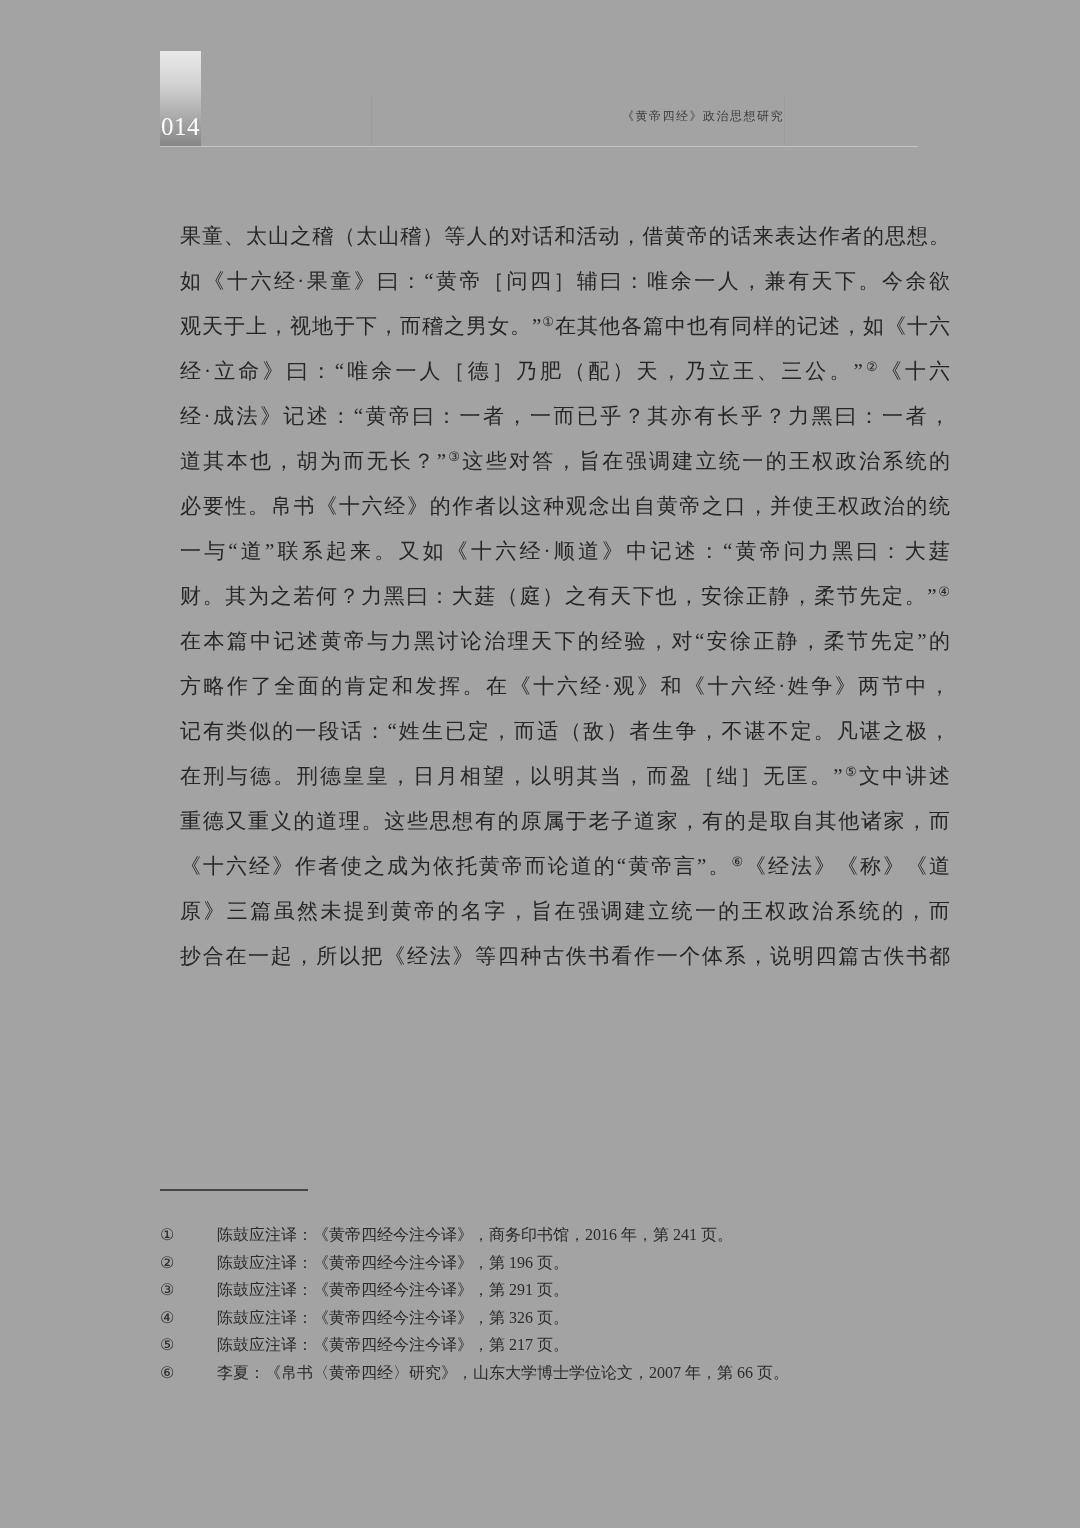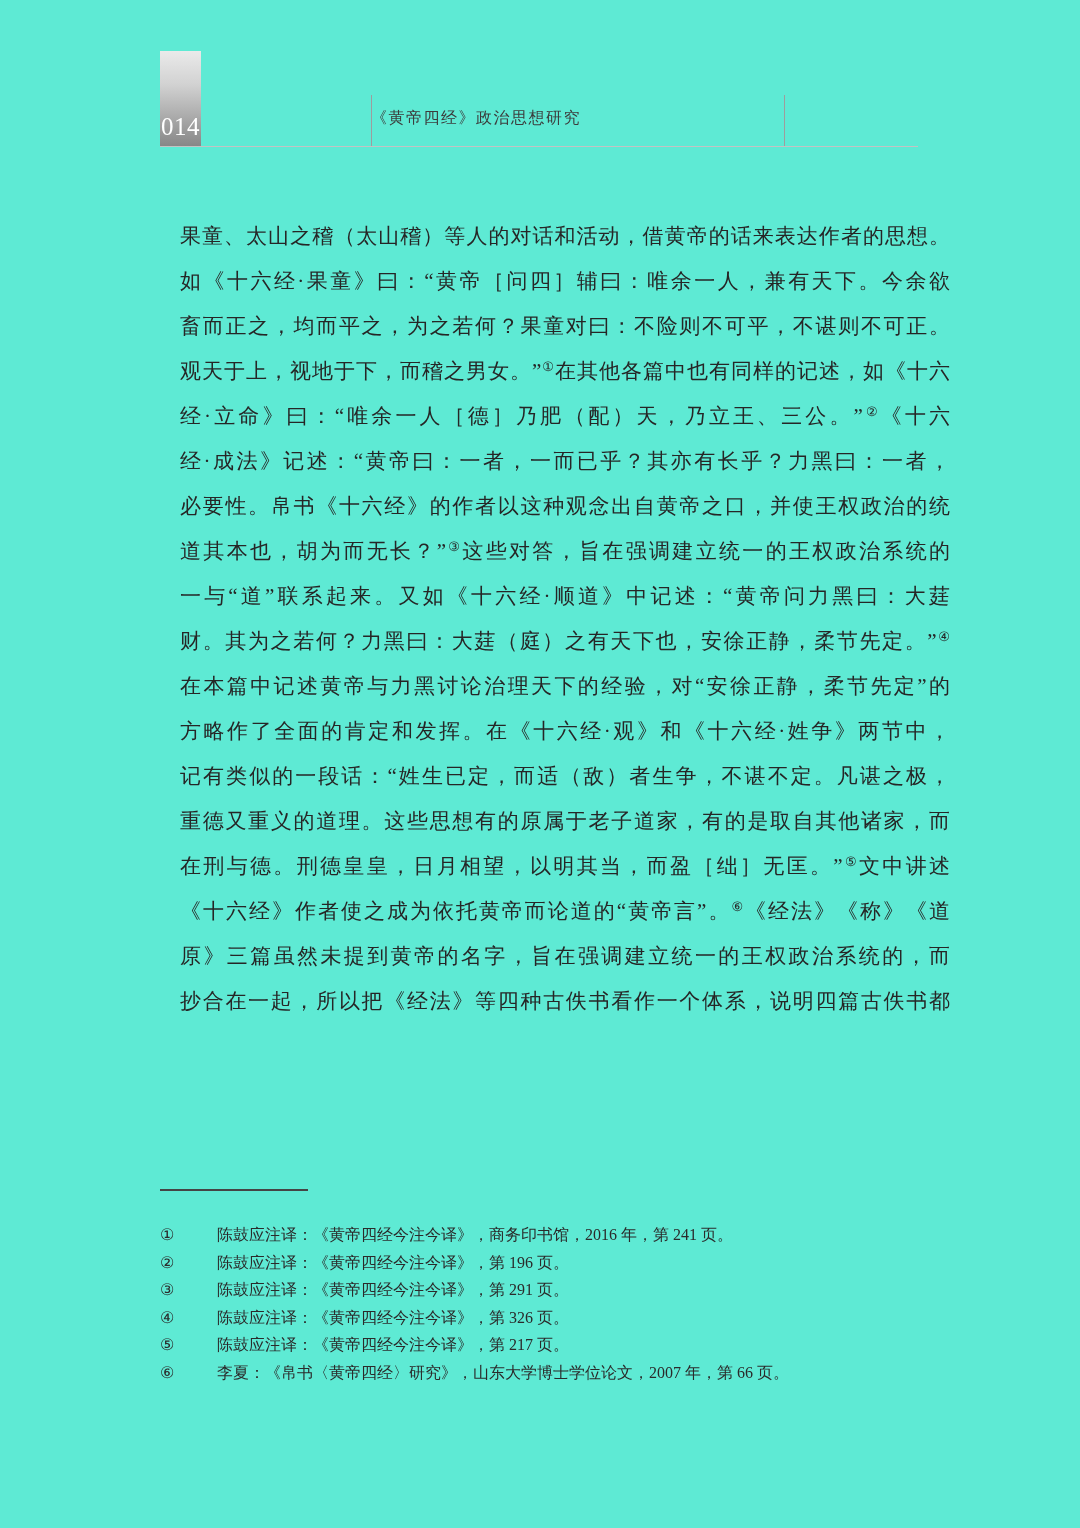--- a/index.html
+++ b/index.html
@@ -3,21 +3,21 @@
 <meta charset="utf-8">
 <style>
   * { margin: 0; padding: 0; box-sizing: border-box; }
   html, body { background: #ffffff; }
   body { font-family: "Liberation Serif", "DejaVu Serif", serif; }
 
   .page {
     position: relative;
     width: 1080px;
     height: 1528px;
-    background: #5eead4;
+    background: #a3a3a3;
     overflow: hidden;
   }
 
   
   .pageno-bar {
     position: absolute;
     left: 160px; top: 51px;
     width: 41px; height: 95px;
     background: linear-gradient(to bottom, #eaeaea 0%, #d2d2d2 35%, #aaaaaa 70%, #878787 100%);
     display: flex;
@@ -28,22 +28,22 @@
     color: #ffffff;
     font-size: 25px;
     line-height: 1;
     padding-bottom: 7px;
     letter-spacing: 0.5px;
   }
   .running-title {
     position: absolute;
     left: 371px; top: 108px;
     width: 413px;
-    text-align: left;
-    font-size: 16px;
+    text-align: right;
+    font-size: 12px;
     color: #3c3c3c;
     letter-spacing: 1.5px;
     white-space: nowrap;
   }
   .header-rule {
     position: absolute;
     left: 160px; top: 146px;
     width: 758px; height: 1px;
     background: #c3c3c3;
   }
@@ -115,33 +115,32 @@
     <span class="pageno">014</span>
   </div>
   <div class="running-title">《黄帝四经》政治思想研究</div>
   <div class="header-tick tick-left"></div>
   <div class="header-tick tick-right"></div>
   <div class="header-rule"></div>
 
   <div class="body-text">
     <div class="bline">果童、太山之稽（太山稽）等人的对话和活动，借黄帝的话来表达作者的思想。</div>
     <div class="bline">如《十六经·果童》曰：“黄帝［问四］辅曰：唯余一人，兼有天下。今余欲</div>
-    <div class="bline">畜而正之，均而平之，为之若何？果童对曰：不险则不可平，不谌则不可正。</div>
     <div class="bline">观天于上，视地于下，而稽之男女。”<sup>①</sup>在其他各篇中也有同样的记述，如《十六</div>
     <div class="bline">经·立命》曰：“唯余一人［德］乃肥（配）天，乃立王、三公。”<sup>②</sup>《十六</div>
     <div class="bline">经·成法》记述：“黄帝曰：一者，一而已乎？其亦有长乎？力黑曰：一者，</div>
+    <div class="bline">道其本也，胡为而无长？”<sup>③</sup>这些对答，旨在强调建立统一的王权政治系统的</div>
     <div class="bline">必要性。帛书《十六经》的作者以这种观念出自黄帝之口，并使王权政治的统</div>
-    <div class="bline">道其本也，胡为而无长？”<sup>③</sup>这些对答，旨在强调建立统一的王权政治系统的</div>
     <div class="bline">一与“道”联系起来。又如《十六经·顺道》中记述：“黄帝问力黑曰：大莛</div>
     <div class="bline">财。其为之若何？力黑曰：大莛（庭）之有天下也，安徐正静，柔节先定。”<sup>④</sup></div>
     <div class="bline">在本篇中记述黄帝与力黑讨论治理天下的经验，对“安徐正静，柔节先定”的</div>
     <div class="bline">方略作了全面的肯定和发挥。在《十六经·观》和《十六经·姓争》两节中，</div>
     <div class="bline">记有类似的一段话：“姓生已定，而适（敌）者生争，不谌不定。凡谌之极，</div>
+    <div class="bline">在刑与德。刑德皇皇，日月相望，以明其当，而盈［绌］无匡。”<sup>⑤</sup>文中讲述</div>
     <div class="bline">重德又重义的道理。这些思想有的原属于老子道家，有的是取自其他诸家，而</div>
-    <div class="bline">在刑与德。刑德皇皇，日月相望，以明其当，而盈［绌］无匡。”<sup>⑤</sup>文中讲述</div>
     <div class="bline">《十六经》作者使之成为依托黄帝而论道的“黄帝言”。<sup>⑥</sup>《经法》《称》《道</div>
     <div class="bline">原》三篇虽然未提到黄帝的名字，旨在强调建立统一的王权政治系统的，而</div>
     <div class="bline">抄合在一起，所以把《经法》等四种古佚书看作一个体系，说明四篇古佚书都</div>
   </div>
 
   <div class="fn-rule"></div>
   <div class="footnotes">
     <div class="fn-item">
       <span class="fn-marker">①</span>
       <span class="fn-text">陈鼓应注译：《黄帝四经今注今译》，商务印书馆，2016 年，第 241 页。</span>

